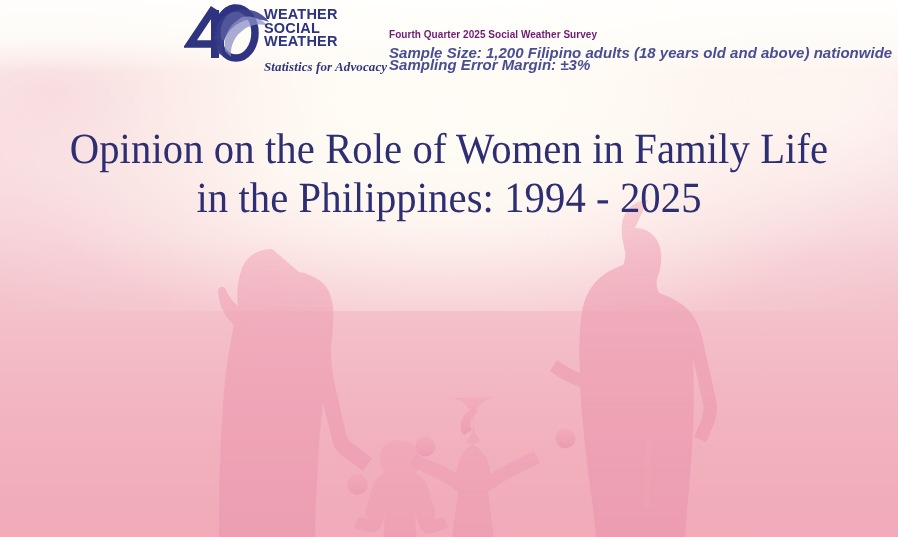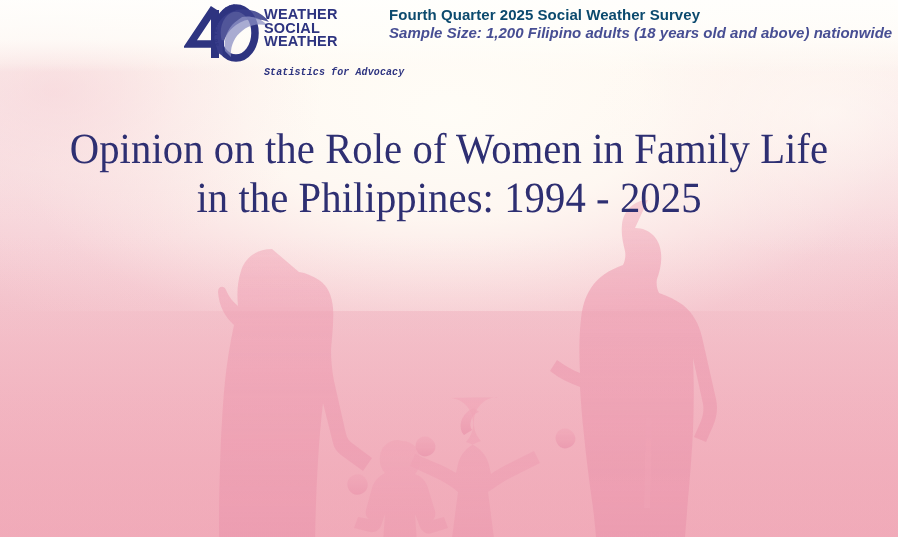--- a/index.html
+++ b/index.html
@@ -123,46 +123,47 @@
     font-family: "Liberation Sans", sans-serif;
     font-weight: bold;
     font-size: 14.5px;
     line-height: 13.5px;
     letter-spacing: 0.2px;
     display: block;
     white-space: nowrap;
   }
   .logo-tag {
     display: block;
-    font-family: Liberation Mono, monospace;
+    font-family: Liberation Serif, serif;
     font-style: italic;
     font-weight: bold;
-    font-size: 10px;
+    font-size: 13px;
     line-height: 12px;
     letter-spacing: 0.1px;
-    margin-top: 18px;
+    margin-top: 12px;
     color: #2e3480;
     white-space: nowrap;
   }
 
   
   .survey-meta {
     position: absolute;
     left: 389px;
     top: 7px;
     color: #383f86;
   }
   .survey-title-line {
     font-family: "Liberation Sans", sans-serif;
     font-weight: bold;
-    font-size: 15px;
+    font-size: 10px;
     line-height: 15px;
     letter-spacing: 0.05px;
     white-space: nowrap;
-    color: #0c4a6e;
+    color: #701a75;
+    margin-top: 20px;
   }
   .survey-sub-line {
     font-family: "Liberation Sans", sans-serif;
     font-weight: bold;
     font-style: italic;
     font-size: 15px;
     line-height: 12px;
     letter-spacing: 0.02px;
     white-space: nowrap;
     color: #474e93;
@@ -384,20 +385,21 @@
         <span class="l">WEATHER</span>
         <span class="l">SOCIAL</span>
         <span class="l">WEATHER</span>
         <span class="logo-tag">Statistics for Advocacy</span>
       </div>
     </div>
 
     <div class="survey-meta">
       <div class="survey-title-line">Fourth Quarter 2025 Social Weather Survey</div>
       <div class="survey-sub-line survey-sub-first">Sample Size: 1,200 Filipino adults (18 years old and above) nationwide</div>
+      <div class="survey-sub-line">Sampling Error Margin: ±3%</div>
     </div>
   </div>
 
   <h1 class="main-title">
     <span class="tline">Opinion on the Role of Women in Family Life</span>
     <span class="tline">in the Philippines: 1994 - 2025</span>
   </h1>
 
 </div>
 

